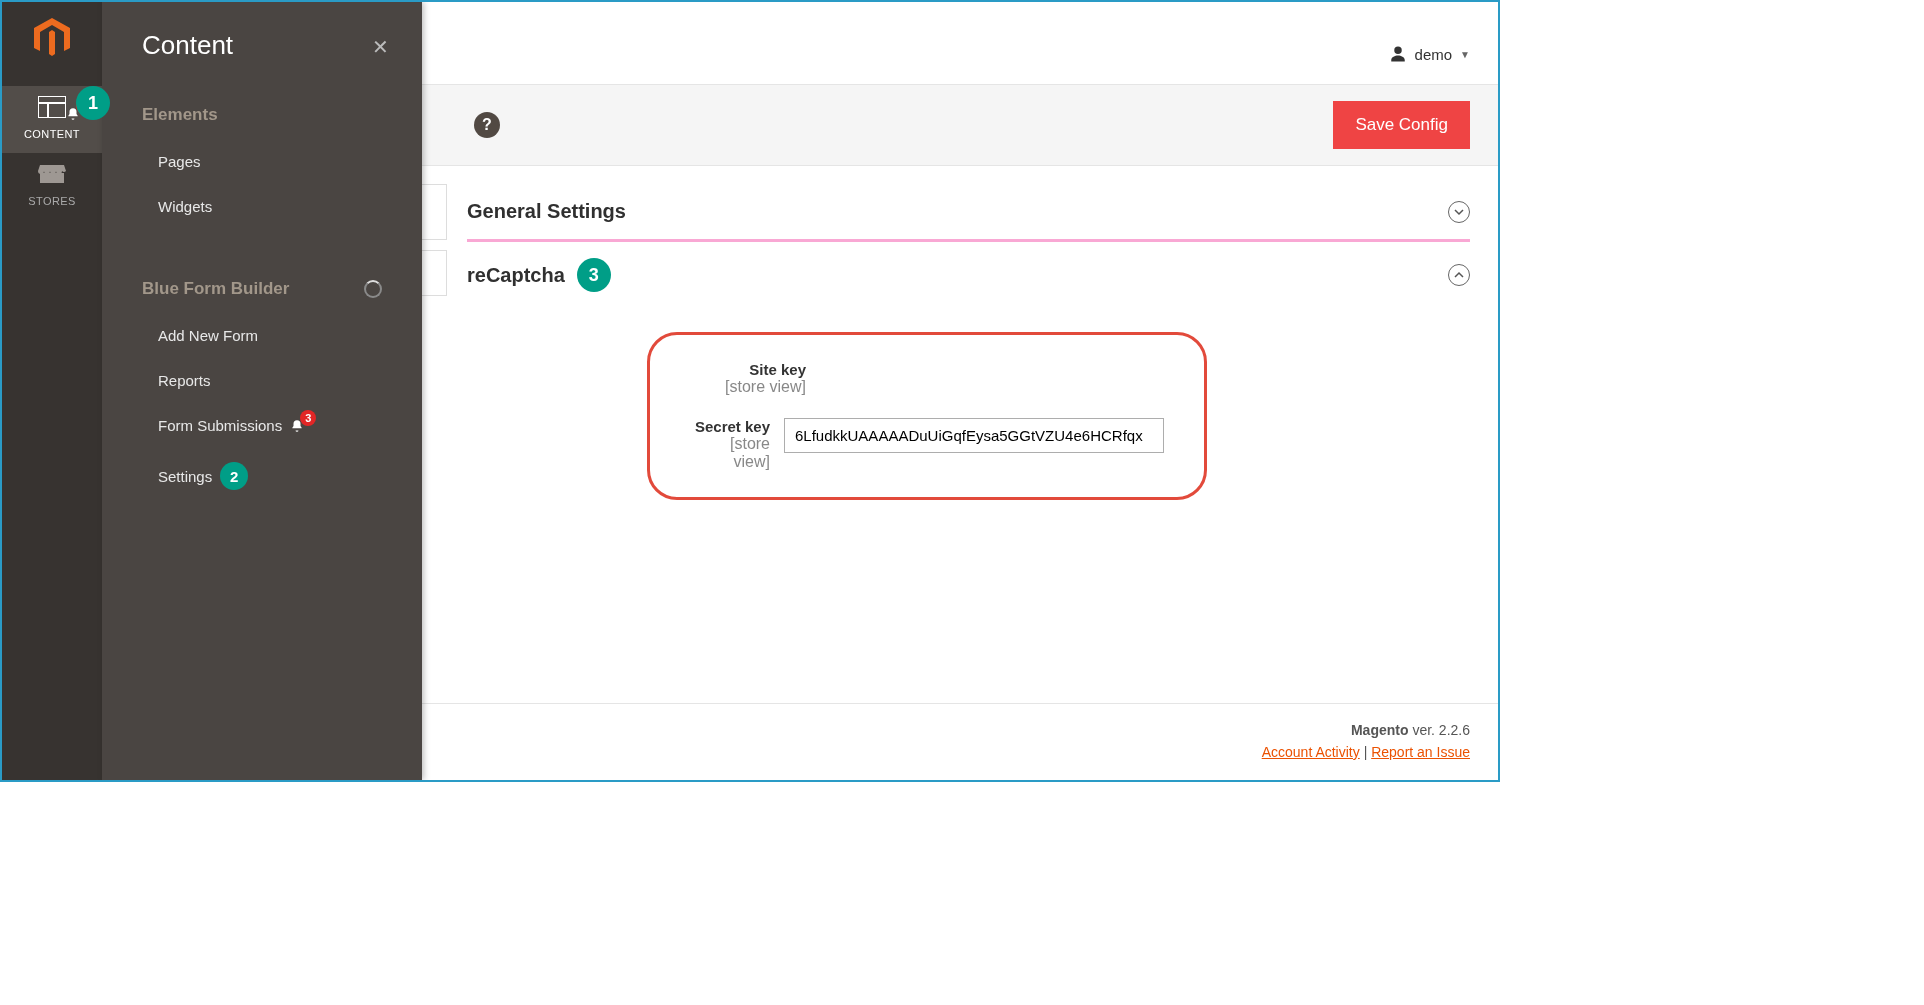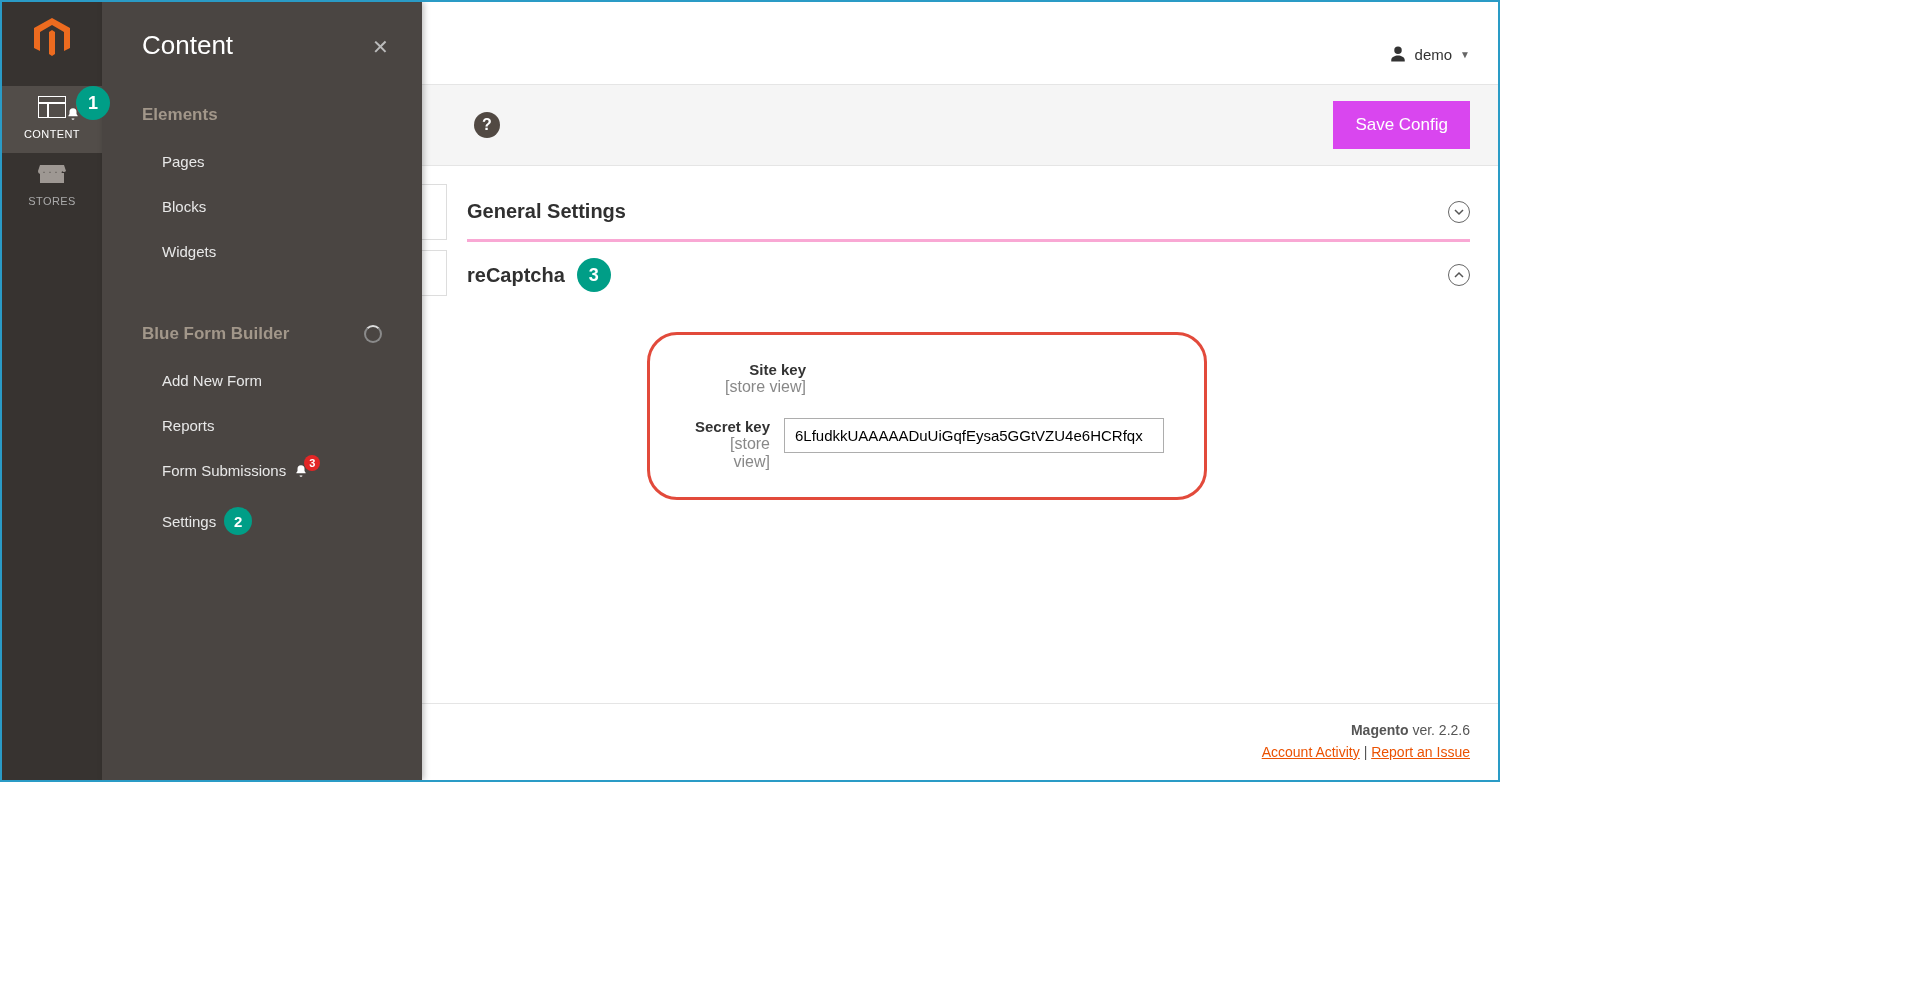--- a/index.html
+++ b/index.html
@@ -18,35 +18,35 @@
   .mini-badge { background: #e22626; color: #fff; font-size: 11px; line-height: 16px; min-width: 16px; height: 16px; border-radius: 8px; text-align: center; padding: 0 3px; margin-left: -4px; position: relative; top: -8px; font-weight: 600; }
 
   
   .flyout { position: absolute; left: 100px; top: 0; width: 320px; bottom: 0; background: #4a4542; color: #eee; z-index: 6; box-shadow: 2px 0 6px rgba(0,0,0,.25); }
   .flyout .hdr { display: flex; align-items: center; justify-content: space-between; padding: 28px 28px 24px 40px; }
   .flyout .hdr h2 { font-size: 26px; font-weight: 400; color: #fff; }
   .flyout .close { width: 22px; height: 22px; cursor: pointer; color: #bbb; font-size: 20px; }
   .flyout .section-title { color: #a2978a; font-size: 17px; font-weight: 600; padding: 20px 40px 14px; display: flex; align-items: center; justify-content: space-between; }
   .flyout .spinner { width: 18px; height: 18px; border: 2px solid #8a8a8a; border-top-color: #ddd; border-radius: 50%; }
   .flyout ul { list-style: none; }
-  .flyout ul li { padding: 14px 60px; color: #e8e8e8; font-size: 15px; cursor: pointer; display: flex; align-items: center; gap: 8px; }
+  .flyout ul li { padding: 14px 24px; color: #e8e8e8; font-size: 15px; cursor: pointer; display: flex; align-items: center; gap: 8px; margin-left: 32px; }
 
   .callout { display: inline-flex; align-items: center; justify-content: center; width: 28px; height: 28px; border-radius: 50%; background: #009e87; color: #fff; font-weight: 700; font-size: 15px; }
   .callout.big { width: 34px; height: 34px; font-size: 18px; }
   .callout.pos1 { position: absolute; left: 74px; top: 84px; z-index: 10; }
 
   
   .main { position: absolute; left: 100px; right: 0; top: 0; bottom: 0; background: #fff; }
   .topbar { height: 60px; display: flex; align-items: center; justify-content: flex-end; padding: 0 28px; margin-top: 22px; }
   .user { display: flex; align-items: center; gap: 8px; font-size: 15px; cursor: pointer; color: #333; }
   .user .arrow { font-size: 10px; color: #666; }
 
   .actionbar { background: #f5f5f5; border-top: 1px solid #e5e5e5; border-bottom: 1px solid #e5e5e5; display: flex; align-items: center; justify-content: space-between; padding: 16px 28px; }
   .help { width: 26px; height: 26px; border-radius: 50%; background: #514943; color: #fff; font-weight: 700; font-size: 16px; display: flex; align-items: center; justify-content: center; margin-left: 344px; cursor: pointer; }
-  .save-btn { background: #d946ef; color: #fff; border: none; padding: 14px 22px; font-size: 17px; cursor: pointer; }
+  .save-btn { background: #ef4444; color: #fff; border: none; padding: 14px 22px; font-size: 17px; cursor: pointer; }
 
   .config-body { display: flex; }
   .left-stub { width: 345px; padding: 18px 0 0 0; }
   .stub-box { height: 56px; border: 1px solid #ddd; border-left: none; margin-bottom: 10px; background: #fff; }
   .right-panel { flex: 1; padding: 18px 28px 0 20px; }
 
   .section-row { display: flex; align-items: center; justify-content: space-between; padding: 16px 0; border-bottom: 3px solid #f9a8d4; cursor: pointer; }
   .section-row.nb { border-bottom: none; }
   .section-row h3 { font-size: 20px; font-weight: 600; color: #303030; display: flex; align-items: center; gap: 12px; }
   .chev-circle { width: 22px; height: 22px; border: 1.5px solid #666; border-radius: 50%; display: flex; align-items: center; justify-content: center; }
@@ -174,21 +174,20 @@
   <div class="flyout">
     <div class="hdr">
       <h2>Content</h2>
       <span class="close">✕</span>
     </div>
     <div class="section-title">
       <span>Elements</span>
     </div>
     <ul>
       <li>Pages</li>
-      <li>Blocks</li>
       <li>Widgets</li>
     </ul>
     <div class="section-title" style="margin-top:30px">
       <span>Blue Form Builder</span>
       <span class="spinner"></span>
     </div>
     <ul>
       <li>Add New Form</li>
       <li>Reports</li>
       <li>

